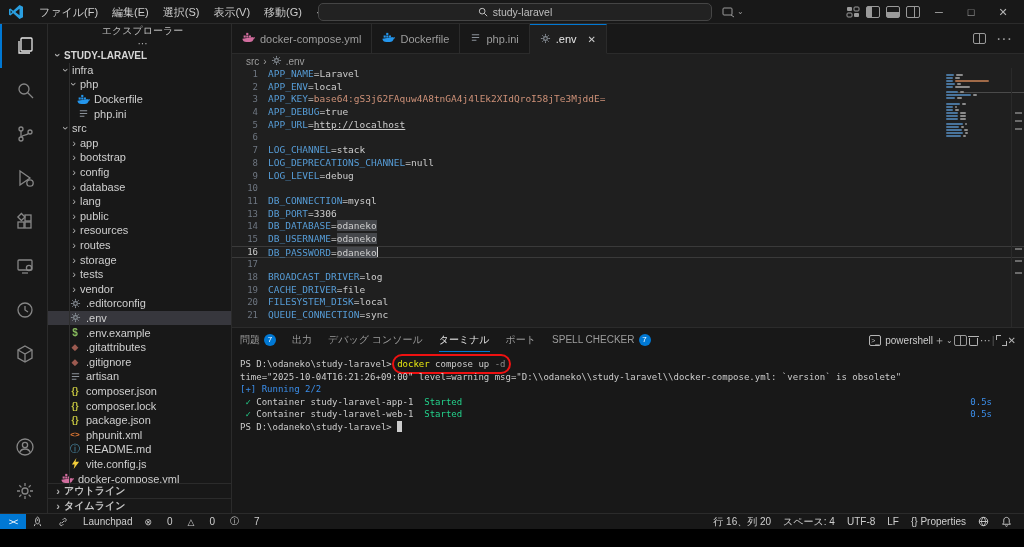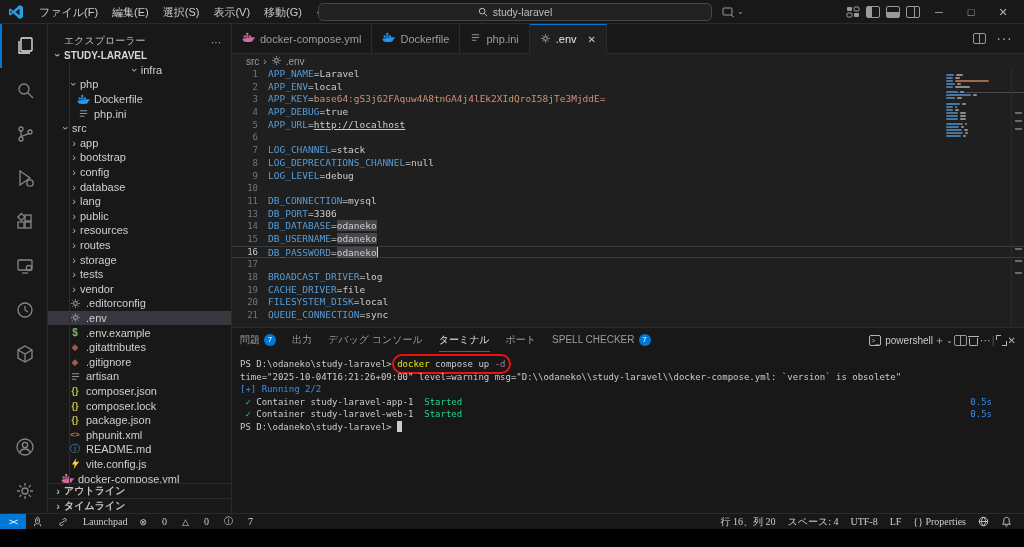--- a/index.html
+++ b/index.html
@@ -23,21 +23,21 @@
 
   
   .activitybar { position:absolute; top:24px; left:0; width:48px; bottom:16px; background:#181818; border-right:1px solid #2b2b2b; display:flex; flex-direction:column; align-items:center; }
   .act-item { width:48px; height:44px; display:flex; align-items:center; justify-content:center; color:#868686; border-left:2px solid transparent; }
   .act-item.active { color:#e7e7e7; border-left:2px solid #0078d4; }
   .act-item svg { width:22px; height:22px; }
   .act-bottom { margin-top:auto; }
 
   
   .sidebar { position:absolute; top:24px; left:48px; width:184px; bottom:16px; background:#181818; border-right:1px solid #2b2b2b; font-size:11px; overflow:hidden; }
-  .sidebar-header { height:24px; display:flex; align-items:flex-end; justify-content:space-between; padding:0 10px 0 16px; color:#bdbdbd; font-size:10px; }
+  .sidebar-header { height:24px; display:flex; align-items:center; justify-content:space-between; padding:0 10px 0 16px; color:#bdbdbd; font-size:10px;flex-direction:column; }
   .tree { position:absolute; top:24px; left:0; right:0; bottom:30px; overflow:hidden; }
   .tree-row { height:14.6px; display:flex; align-items:center; white-space:nowrap; color:#cfcfcf; cursor:default; }
   .tree-row.selected { background:#37373d; }
   .tree-row.root { font-weight:bold; font-size:10px; color:#d7d7d7; }
   .chev { width:12px; flex:0 0 12px; text-align:center; color:#b0b0b0; font-size:11px; display:inline-block; }
   .chev.exp { transform:rotate(90deg); }
   .ficon { width:14px; flex:0 0 14px; text-align:center; margin-right:4px; font-size:10px; display:flex; align-items:center; justify-content:center; }
   .guide { position:absolute; width:1px; background:#2e2e2e; }
   .side-sections { position:absolute; left:0; right:0; bottom:0; }
   .side-section { height:15px; border-top:1px solid #2b2b2b; display:flex; align-items:center; font-size:10px; font-weight:bold; color:#c5c5c5; padding-left:4px; }
@@ -92,21 +92,21 @@
   .t-line { white-space:pre; position:relative; }
   .t-fg { color:#cccccc; } .t-yellow { color:#e5e510; } .t-dim { color:#8a8a8a; }
   .t-blue { color:#3b8eea; } .t-green { color:#23d18b; }
   .t-right { position:absolute; right:24px; top:0; color:#3b8eea; }
   .block-cursor { display:inline-block; width:5px; height:11px; background:#cccccc; vertical-align:-2px; }
   .redbox { outline:2.5px solid #ee1111; outline-offset:3px; border-radius:6px; }
 
   
   .statusbar { position:absolute; left:0; right:0; bottom:0; height:16px; background:#181818; border-top:1px solid #2b2b2b; display:flex; align-items:center; font-size:10px; color:#cfcfcf; }
   .remote-badge { height:16px; width:26px; background:#0078d4; color:#fff; display:flex; align-items:center; justify-content:center; font-size:9px; letter-spacing:-1px; }
-  .sb-item { display:flex; align-items:center; gap:15px; padding:0 6px; height:16px;font-family:Liberation Serif, serif; }
+  .sb-item { display:flex; align-items:center; gap:15px; padding:0 6px; height:16px; }
   .sb-right { margin-left:auto; display:flex; align-items:center; padding-right:6px; }
   .sb-glyph { font-size:9px; color:#cfcfcf; }
 </style>
 </head>
 <body>
 
 <div class="app">
 
   <div class="titlebar">
     <svg class="vscode-logo" viewBox="0 0 16 16">
@@ -226,21 +226,21 @@
   <div class="sidebar">
     <div class="sidebar-header">
       <span>エクスプローラー</span>
       <span>···</span>
     </div>
     <div class="tree" id="tree">
         <div class="tree-row root" style="padding-left: 4px;">
           <span class="chev exp">›</span>
           <span>STUDY-LARAVEL</span>
         </div>
-        <div class="tree-row" style="padding-left: 12px; justify-content: center;">
+        <div class="tree-row" style="padding-left: 12px;">
           <span class="chev exp">›</span>
           <span>infra</span>
         </div>
         <div class="tree-row" style="padding-left: 20px;">
           <span class="chev exp">›</span>
           <span>php</span>
         </div>
         <div class="tree-row" style="padding-left: 28px;">
           <span class="ficon">
             <svg width="13" height="11" viewBox="0 0 16 13">

